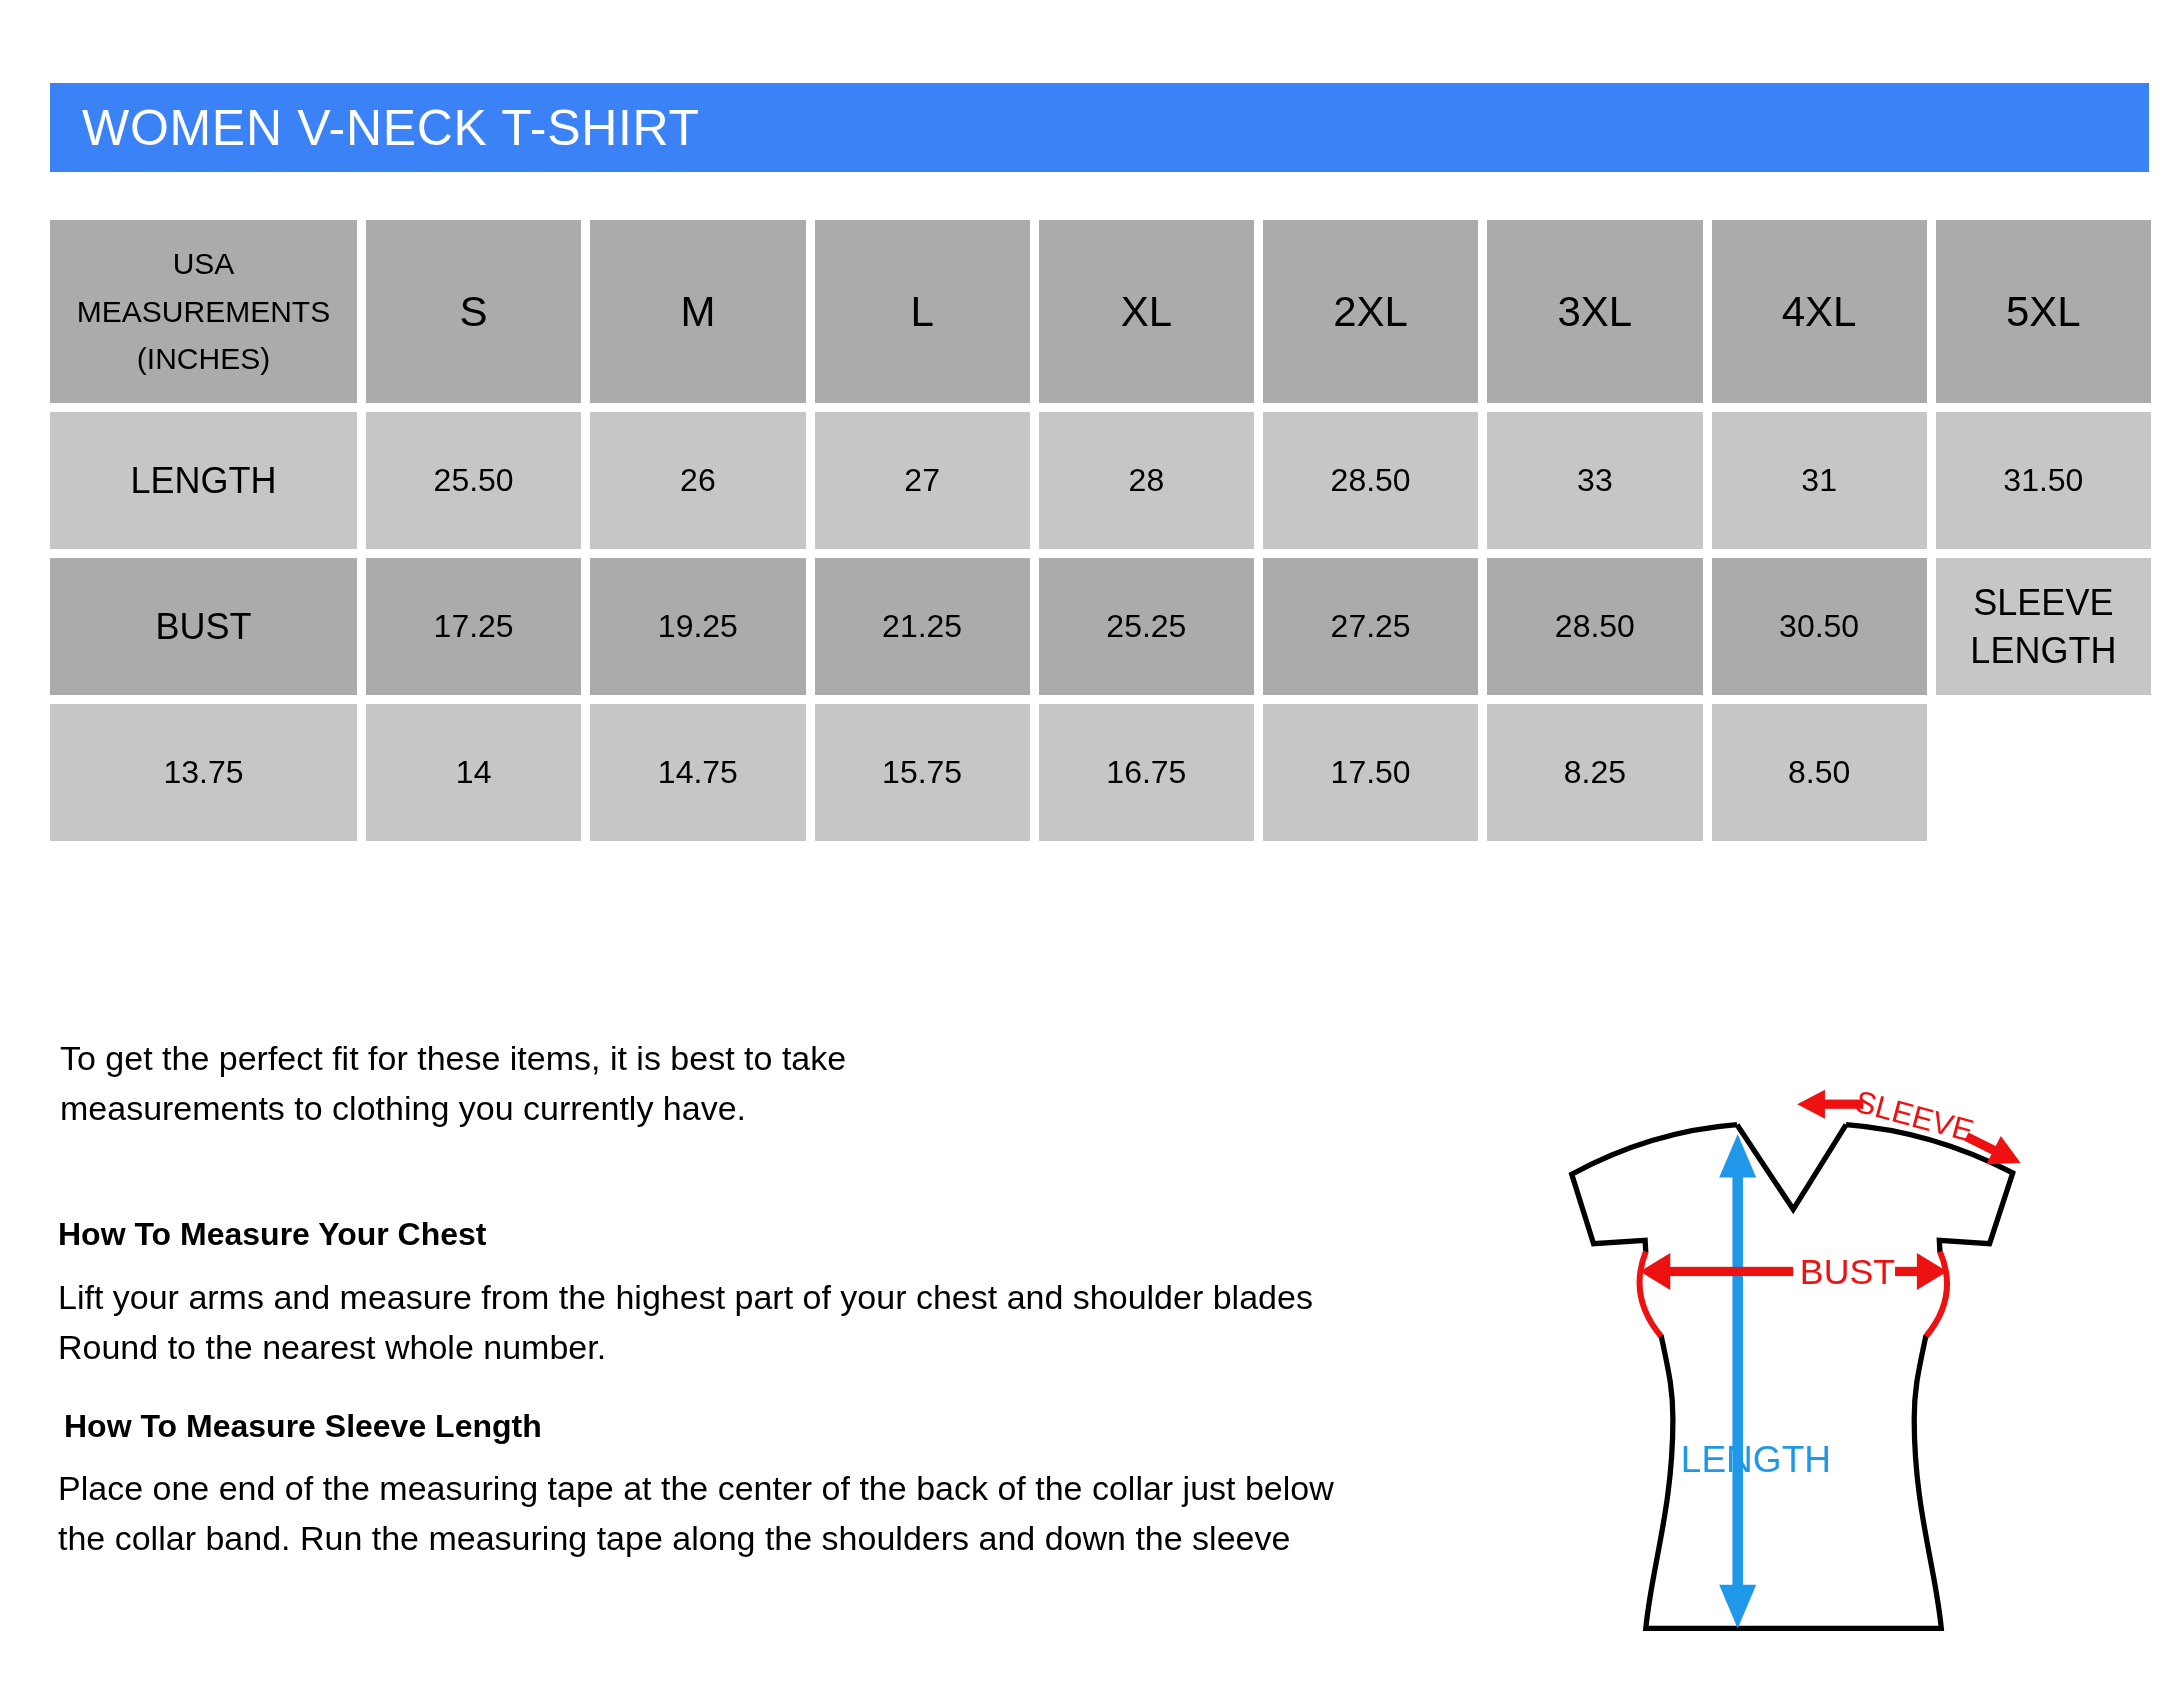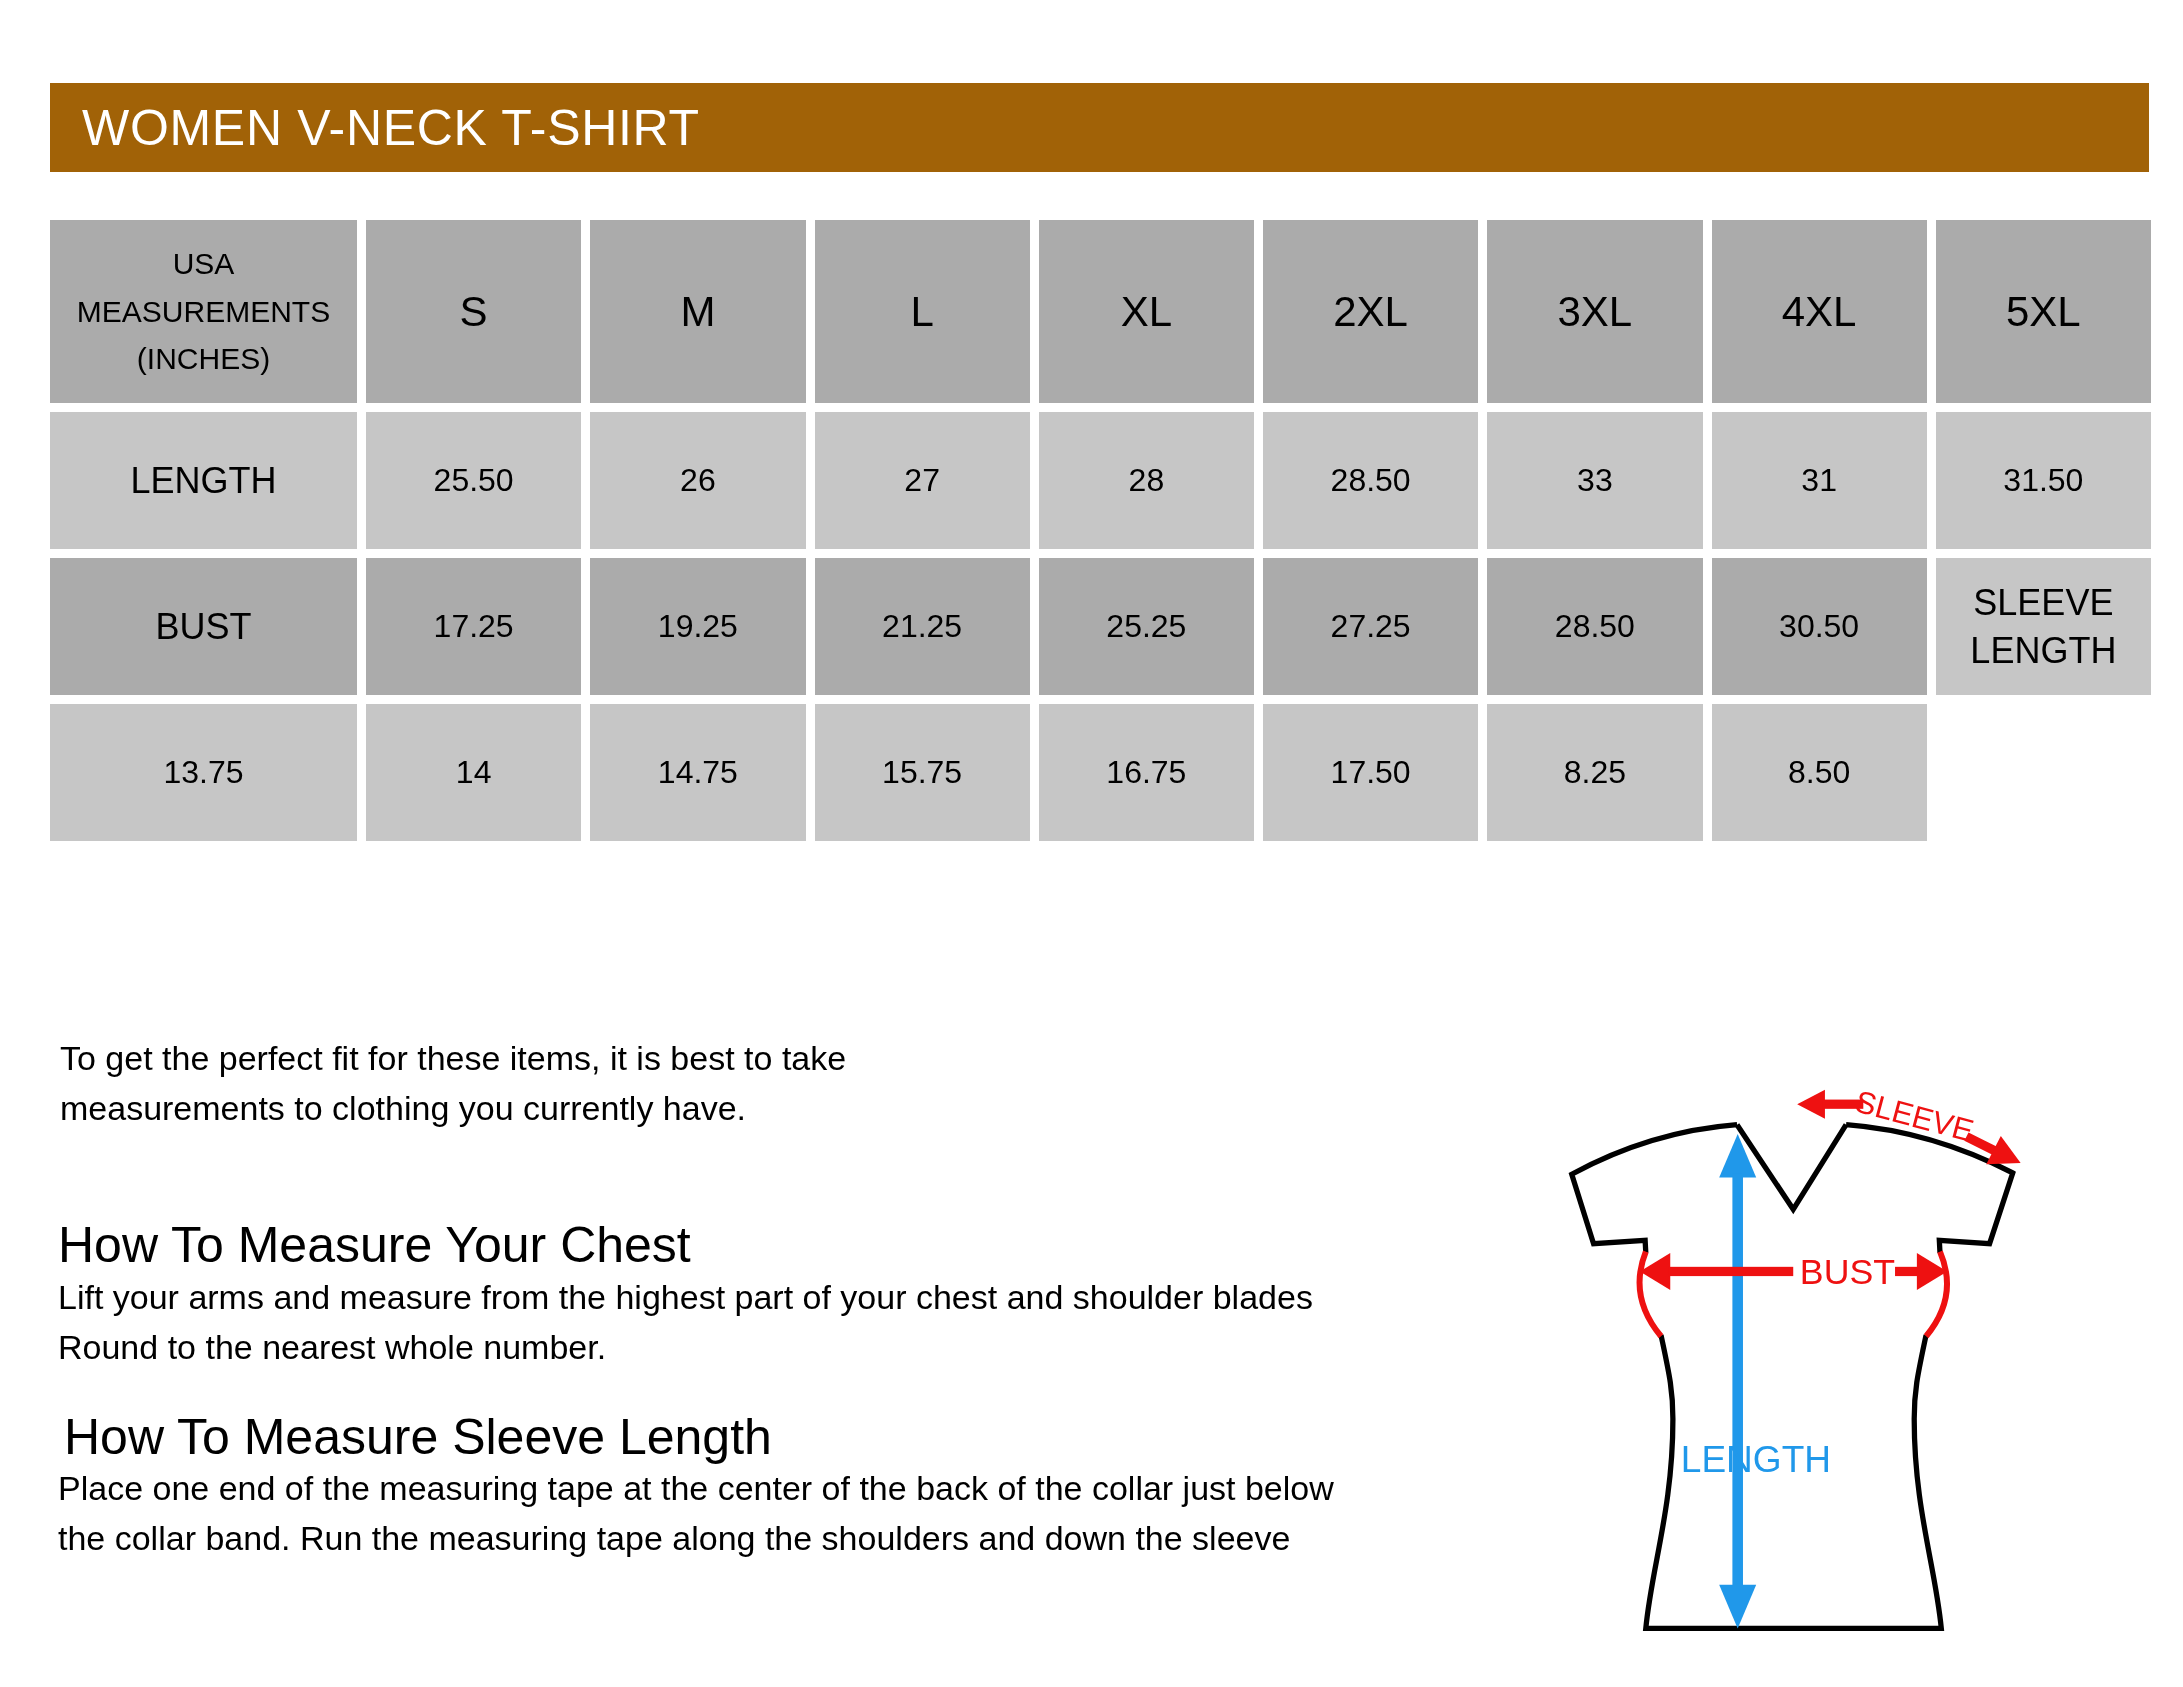--- a/index.html
+++ b/index.html
@@ -7,21 +7,21 @@
     width:2183px; height:1687px; position:relative;
     background:#ffffff; overflow:hidden;
     font-family:"Liberation Sans","DejaVu Sans",sans-serif;
     color:#000;
   }
 
   
   .title-bar {
     position:absolute; left:50px; top:83px;
     width:2099px; height:89px; box-sizing:border-box;
-    background:#a16207; color:#ffffff;
+    background:#3b82f6; color:#ffffff;
     font-size:50px; line-height:91px; padding-left:32px;
     letter-spacing:0.7px; white-space:nowrap;
   }
 
   
   .size-table {
     position:absolute; left:50px; top:220px; width:2101px;
     display:grid;
     grid-template-columns:307px repeat(8, 1fr);
     grid-template-rows:183px 137px 137px 137px;
@@ -34,21 +34,21 @@
   .bg-dark  { background:#ABABAB; }
   .bg-light { background:#C6C6C6; }
   .corner-header { font-size:30px; line-height:1.58; }
   .size-header   { font-size:42px; }
   .row-label     { font-size:36px; line-height:1.32; }
   .value         { font-size:32px; }
 
   
   .copy { position:absolute; white-space:pre-line; }
   .intro      { left:60px; top:1033px; font-size:34px; line-height:50px; }
-  .heading    { font-weight:normal; font-size:50px; white-space:nowrap; }
+  .heading    { font-weight:bold; font-size:32px; white-space:nowrap; }
   .h-chest    { left:58px;  top:1216px; }
   .p-chest    { left:58px;  top:1272px; font-size:34px; line-height:50px; }
   .h-sleeve   { left:64px;  top:1408px; }
   .p-sleeve   { left:58px;  top:1463px; font-size:34px; line-height:50px; }
 
   
   .diagram { position:absolute; left:1542px; top:1078px; width:595px; height:576px; }
   .diagram svg { display:block; width:100%; height:100%; }
   .svg-label { font-family:"Liberation Sans","DejaVu Sans",sans-serif; }
 </style>

